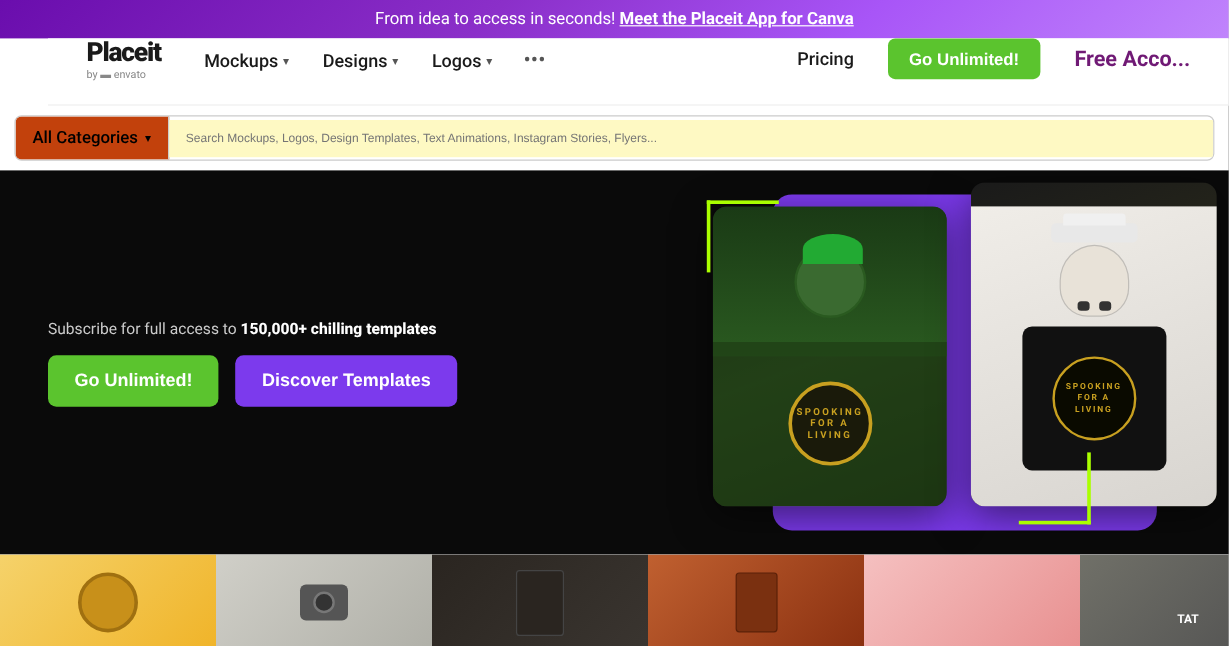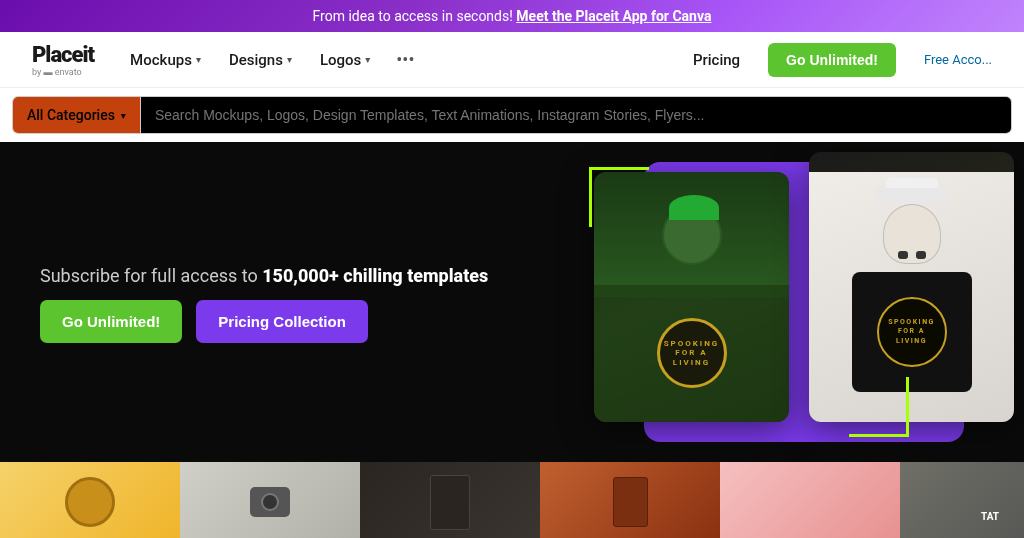--- a/index.html
+++ b/index.html
@@ -11,82 +11,83 @@
       text-align: center;
       padding: 8px 20px;
       font-size: 14px;
       color: #fff;
     }
     .top-banner a { color: #fff; font-weight: bold; text-decoration: underline; }
 
     
     .navbar {
       display: flex;
-      align-items: center;
+      align-items: flex-start;
       padding: 0 32px;
       height: 56px;
       background: #fff;
       border-bottom: 1px solid #eee;
+      margin-left: 40px;
     }
     .logo-wrap { display: flex; align-items: center; margin-right: 24px; }
     .logo-text { font-size: 22px; font-weight: 900; color: #1a1a1a; letter-spacing: -1px; }
     .logo-by { font-size: 9px; color: #888; }
     .nav-links { display: flex; align-items: center; gap: 4px; flex: 1; }
     .nav-item {
       display: flex; align-items: center; gap: 4px;
       padding: 8px 12px; font-size: 15px; font-weight: 500;
       color: #1a1a1a; cursor: pointer; border-radius: 6px;
     }
     .nav-item .chevron { font-size: 10px; color: #555; }
     .nav-dots { padding: 8px 10px; cursor: pointer; font-size: 18px; color: #555; border-radius: 6px; }
     .nav-right { display: flex; align-items: center; gap: 28px; margin-left: auto; }
     .pricing-link { font-size: 15px; font-weight: 500; color: #1a1a1a; cursor: pointer; }
     .go-unlimited-btn {
       background: #5bc42e; color: #fff; border: none;
       padding: 9px 18px; border-radius: 6px; font-size: 14px; font-weight: 700;
       cursor: pointer; white-space: nowrap;
     }
-    .free-account-link { font-size: 13px; font-weight: 400; color: #0369a1; cursor: pointer; white-space: nowrap; }
+    .free-account-link { font-size: 18px; font-weight: 700; color: #701a75; cursor: pointer; white-space: nowrap; }
 
     
     .search-bar {
       display: flex; align-items: center;
       background: #fff; border: 1.5px solid #ccc;
       margin: 8px 12px; border-radius: 6px; overflow: hidden;
     }
     .search-category {
       display: flex; align-items: center; gap: 6px;
       padding: 10px 14px; font-size: 14px; font-weight: 500;
       border-right: 1.5px solid #ccc; cursor: pointer; white-space: nowrap;
       background: #c2410c;
     }
     .search-category .chevron { font-size: 10px; }
     .search-input {
       flex: 1; border: none; outline: none;
-      padding: 10px 14px; font-size: 14px; color: #888;
-      background: #000000;
+      padding: 10px 14px; font-size: 10px; color: #888;
+      background: #fef9c3;
     }
 
     
     .hero {
       background: #0a0a0a;
       min-height: 320px;
       display: flex;
       align-items: center;
       position: relative;
       overflow: hidden;
       padding: 40px 40px 40px 40px;
     }
     .hero-content { flex: 0 0 560px; z-index: 2; }
     .hero-title {
       font-size: 42px; font-weight: 900; color: #fff;
       line-height: 1.15; margin-bottom: 14px;
     }
     .hero-subtitle {
-      font-size: 18px; color: #ccc;
+      font-size: 13px; color: #ccc;
       margin-bottom: 11px; line-height: 1.5;
     }
     .hero-subtitle strong { color: #fff; font-weight: 800; }
     .hero-buttons { display: flex; gap: 14px; }
     .btn-go-unlimited {
       background: #5bc42e; color: #fff; border: none;
       padding: 13px 22px; border-radius: 7px; font-size: 15px; font-weight: 700;
       cursor: pointer;
     }
     .btn-discover {
@@ -240,21 +241,21 @@
   <input class="search-input" type="text" placeholder="Search Mockups, Logos, Design Templates, Text Animations, Instagram Stories, Flyers..." style="">
 </div>
 
 <div class="hero">
   <div class="hero-content">
     <p class="hero-subtitle">
       <span>Subscribe for full access to </span><strong>150,000+ chilling templates</strong>
     </p>
     <div class="hero-buttons">
       <button class="btn-go-unlimited">Go Unlimited!</button>
-      <button class="btn-discover">Pricing Collection</button>
+      <button class="btn-discover">Discover Templates</button>
     </div>
   </div>
 
   <div class="hero-images">
 
     <div class="hero-bg-purple"></div>
 
     <div class="neon-frame neon-tl"></div>
     <div class="neon-frame neon-br"></div>
 

